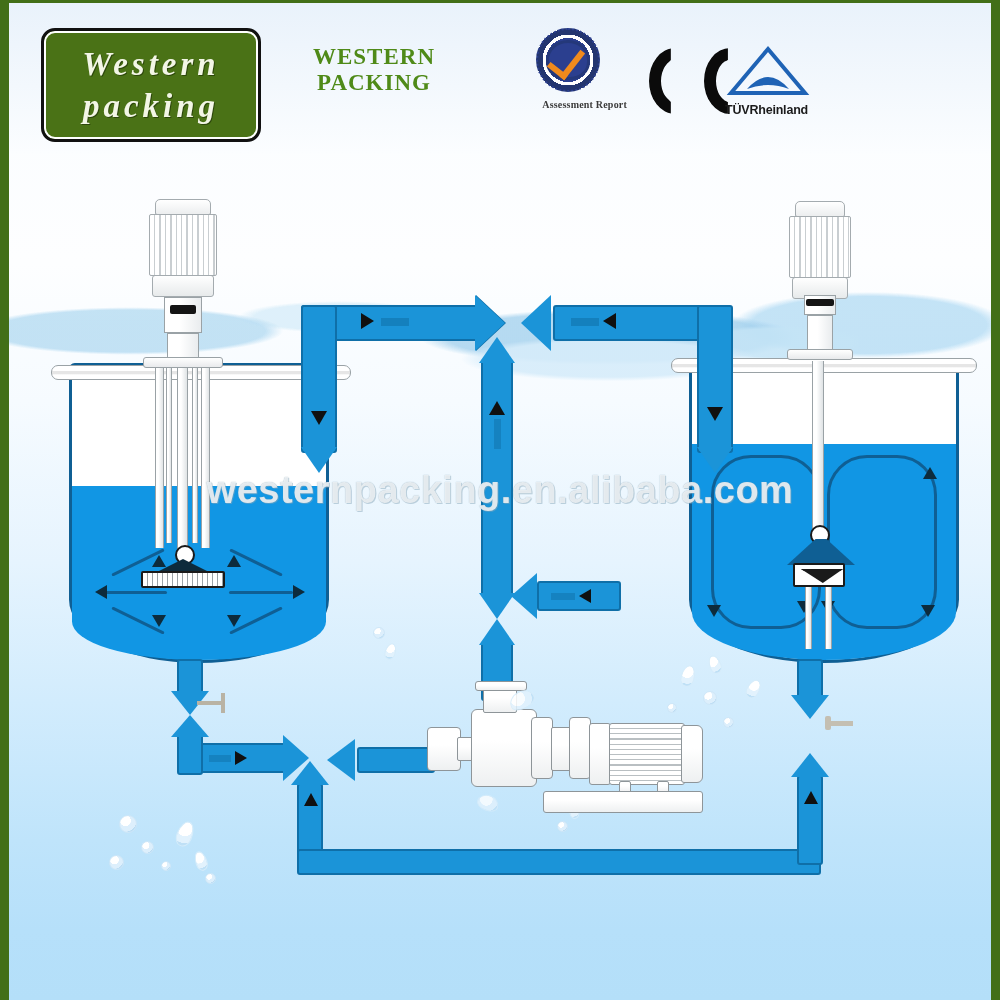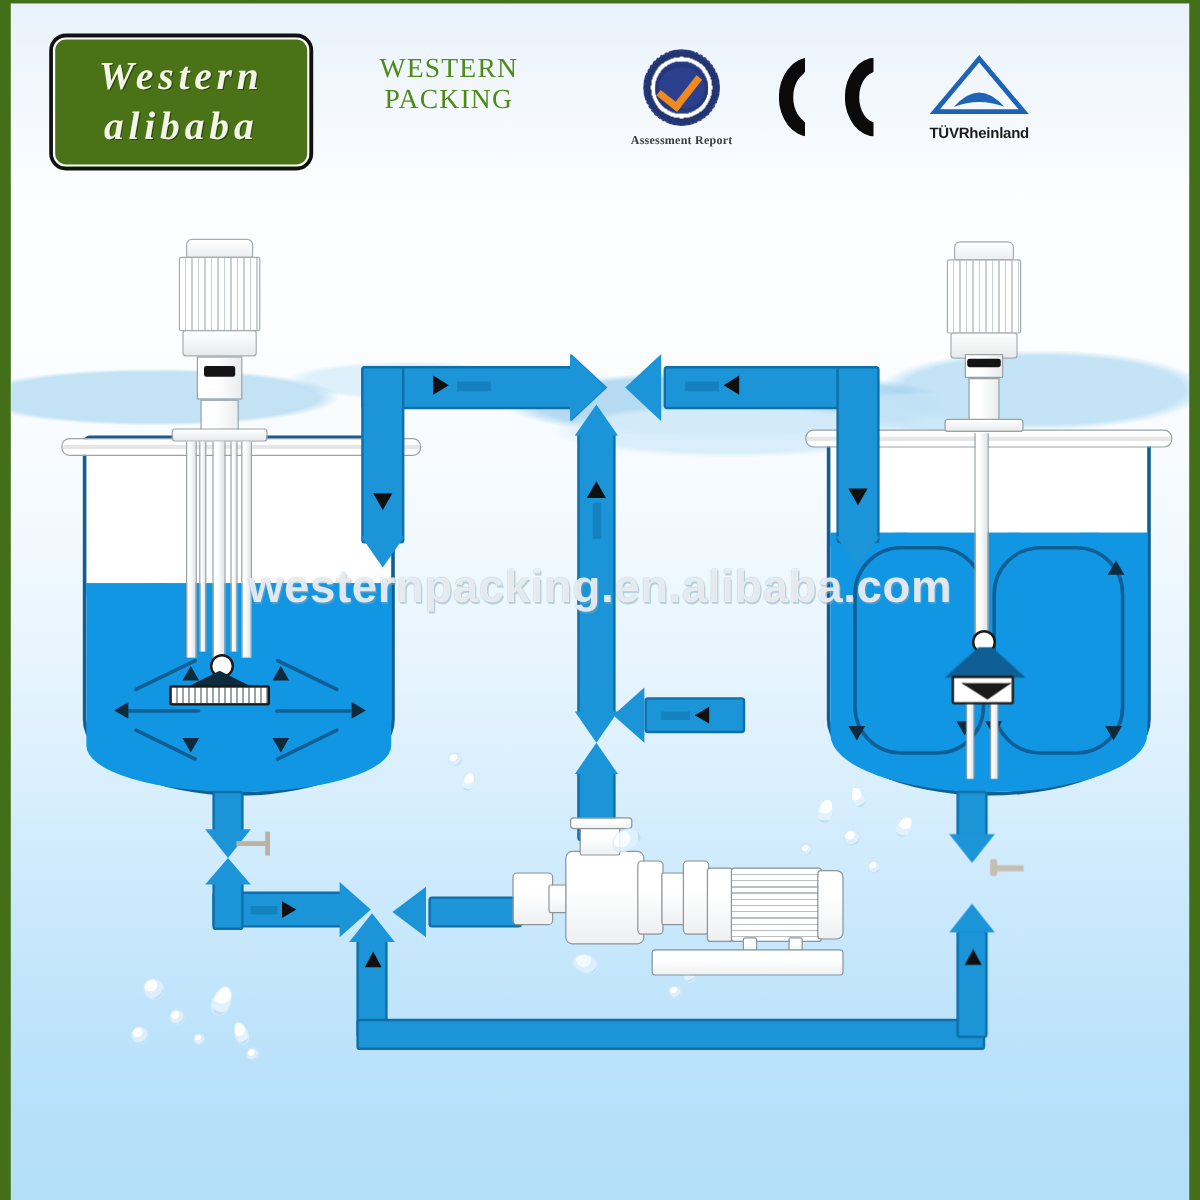--- a/index.html
+++ b/index.html
@@ -45,27 +45,27 @@
   #logo-l1{font-size:33px;}
   #logo-l2{font-size:33px;margin-top:9px;}
 
   #cn-block{position:absolute;left:255px;top:32px;width:220px;text-align:center;}
   #cn-text{
     font-family:"DejaVu Sans",sans-serif;font-weight:bold;font-size:46px;
     color:#4f8a18;letter-spacing:2px;line-height:1;
     text-shadow:2px 2px 0 #e8f0df;
   }
   #cn-en{
-    margin-top:9px;font-family:"Liberation Serif",serif;font-weight:normal;
+    margin-top:9px;font-family:"Liberation Serif",serif;font-weight:bold;
     font-size:23px;color:#4f8a18;letter-spacing:1px;
   }
 
   
   .cert{position:absolute;}
-  #cert-assessment{left:500px;top:38px;width:118px;text-align:center;}
+  #cert-assessment{left:500px;top:25px;width:118px;text-align:right;}
   .assess-seal{
     width:60px;height:60px;margin:0 auto;border-radius:50%;
     background:
       radial-gradient(circle at 50% 50%, #2b3f8f 0 52%, #ffffff 52% 60%, #23356f 60% 74%, #ffffff 74% 100%);
     border:2px dotted #2b3f8f;position:relative;
   }
   .assess-check{
     position:absolute;left:17px;top:13px;width:16px;height:28px;
     border-right:6px solid #f08a1c;border-bottom:6px solid #f08a1c;
     transform:rotate(38deg);
@@ -86,21 +86,21 @@
     left:0;width:52px;height:66px;border:12px solid #0b0b0b;border-radius:50%;
     box-sizing:border-box;
     clip-path:polygon(0 0,42% 0,42% 18%,30% 30%,30% 70%,42% 82%,42% 100%,0 100%);
   }
   .ce-e{
     left:55px;width:52px;height:66px;border:12px solid #0b0b0b;border-radius:50%;
     box-sizing:border-box;
     clip-path:polygon(0 0,46% 0,46% 18%,30% 30%,30% 40%,70% 40%,70% 58%,30% 58%,30% 70%,46% 82%,46% 100%,0 100%);
   }
 
-  #cert-tuv{left:752px;top:42px;width:110px;text-align:center;}
+  #cert-tuv{left:716px;top:42px;width:110px;}
   #tuv-label{
     margin-top:2px;font-size:12.5px;font-weight:bold;color:#1b1b1b;
     font-family:"Liberation Sans",sans-serif;letter-spacing:-.2px;
   }
 
   #cert-bv{left:866px;top:40px;width:92px;text-align:center;}
   .bv-crest{
     width:64px;height:56px;margin:0 auto;border-radius:50%;
     background:radial-gradient(circle at 50% 45%,#fdfdf4 0 58%,#cfc8a8 58% 72%,#f2efe0 72% 100%);
     border:2px solid #b9b08c;position:relative;overflow:hidden;
@@ -264,21 +264,21 @@
 </style>
 </head>
 <body>
 
 <div id="stage">
 
   <div id="header">
 
     <div id="logo-box">
       <div class="logo-line" id="logo-l1">Western</div>
-      <div class="logo-line" id="logo-l2">alibaba</div>
+      <div class="logo-line" id="logo-l2">packing</div>
     </div>
 
     <div id="cn-block">
       <div id="cn-en">WESTERN PACKING</div>
     </div>
 
     <div class="cert" id="cert-assessment">
       <div class="assess-seal">
         <div class="assess-cap"></div>
         <div class="assess-check"></div>

